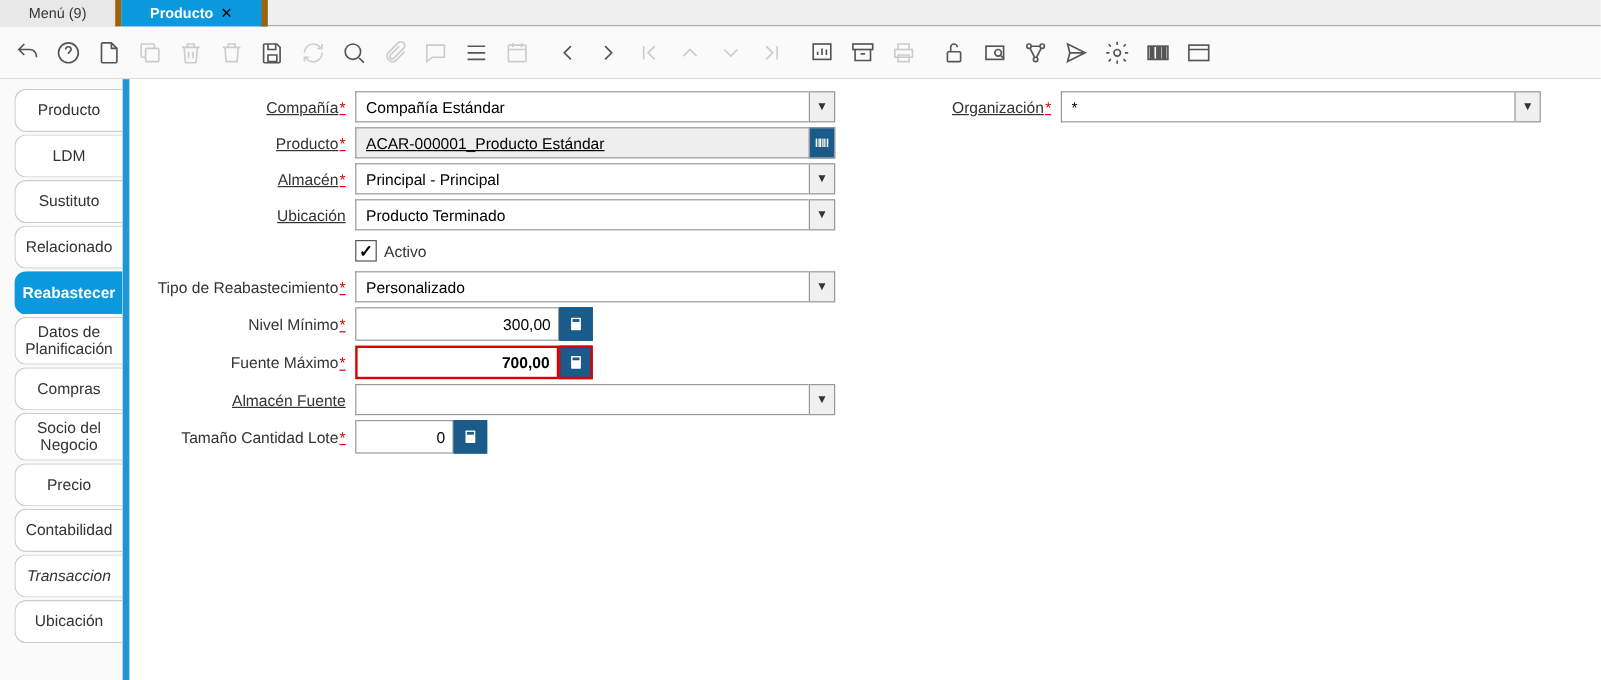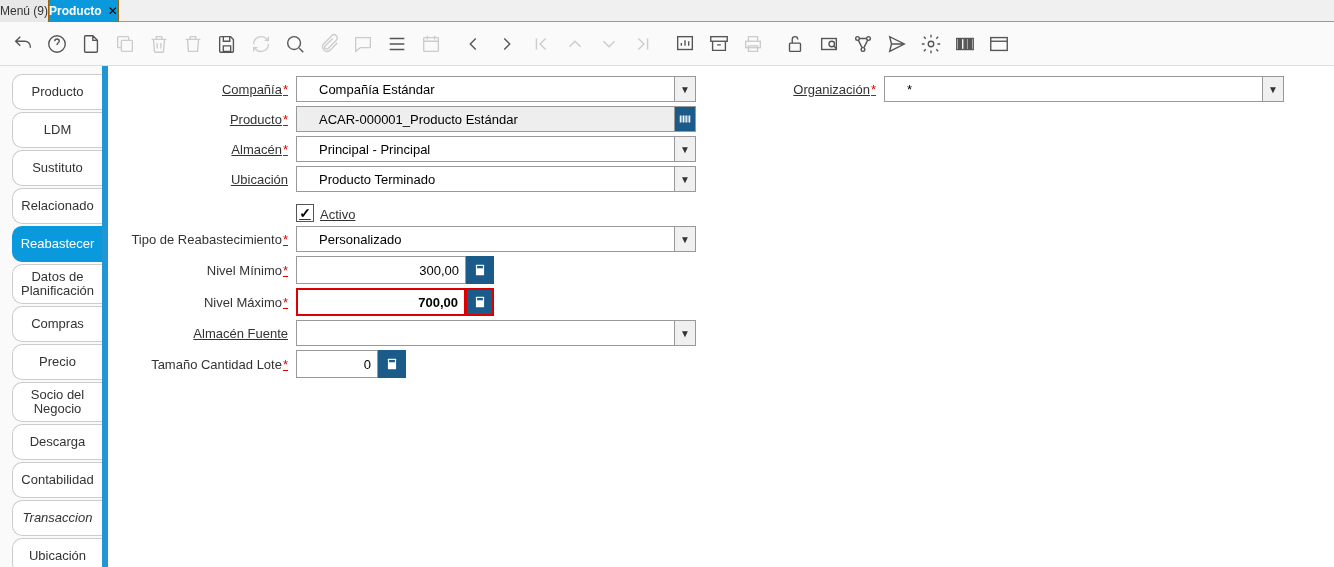--- a/index.html
+++ b/index.html
@@ -1,54 +1,54 @@
 <!DOCTYPE html>
 <html><head>
 <meta charset="utf-8">
 <style>
   * { box-sizing: border-box; margin: 0; padding: 0; }
   body { font-family: Arial, Helvetica, sans-serif; font-size: 13px; color: #333; background: #fff; width: 1334px; height: 567px; overflow: hidden; position: relative; }
   .tabbar { height: 22px; background: #f0f0f0; border-bottom: 1px solid #999; display: flex; }
-  .window-tab { height: 22px; padding: 0 0; display: flex; align-items: center; font-size: 12px; border-right: 1px solid #a16207; cursor: pointer; }
+  .window-tab { height: 22px; padding: 0 24px; display: flex; align-items: center; font-size: 12px; border-right: 5px solid #a16207; cursor: pointer; }
   .window-tab.inactive { background: #e8e8e8; color: #333; }
   .window-tab.active { background: #0a99dd; color: #fff; font-weight: bold; }
   .window-tab .close { margin-left: 6px; font-weight: normal; color: #000; }
   .toolbar { height: 44px; background: #fafafa; border-bottom: 1px solid #ddd; display: flex; align-items: center; padding: 0 8px; gap: 4px; }
   .tbtn { width: 30px; height: 30px; display: flex; align-items: center; justify-content: center; border-radius: 2px; color: #555; }
   .tbtn svg { width: 22px; height: 22px; stroke: #555; fill: none; stroke-width: 1.5; }
   .tbtn.disabled svg { stroke: #ccc; }
   .tspacer { width: 4px; }
   .content { display: flex; height: calc(567px - 22px - 44px); }
   .sidetabs { width: 102px; background: #fafafa; position: relative; overflow-y: auto; overflow-x: hidden; padding-top: 8px; }
   .sidetab { height: 36px; margin: 0 0 2px 12px; border: 1px solid #ccc; border-right: none; border-top-left-radius: 10px; border-bottom-left-radius: 10px; display: flex; align-items: center; justify-content: center; font-size: 13px; color: #333; background: #fff; text-align: center; line-height: 1.1; padding: 2px 2px; overflow: hidden; }
   .sidetab.tall { height: 40px; }
-  .sidetab.active { background: #0a99dd; color: #fff; font-weight: normal; border-color: #0a99dd; }
+  .sidetab.active { background: #0a99dd; color: #fff; font-weight: bold; border-color: #0a99dd; }
   .sidetab.italic { font-style: italic; }
   .splitter { width: 6px; background: #2196d4; cursor: ew-resize; }
   .formarea { flex: 1; background: #fff; padding: 10px 12px; overflow: auto; }
   .form-grid { display: grid; grid-template-columns: 170px 400px 40px 130px 400px; column-gap: 6px; row-gap: 4px; align-items: center; }
   .flabel { text-align: right; font-size: 13px; padding-right: 2px; }
   .flabel span { text-decoration: underline; }
   .flabel .plain { text-decoration: none; }
   .req { color: #d00; margin-left: 1px; text-decoration: none; }
   .combo { display: flex; height: 26px; }
-  .combo input { flex: 1; border: 1px solid #999; border-right: none; padding: 0 22px; font-size: 13px; }
-  .combo input[readonly] { background: #eee; }
+  .combo input { flex: 1; border: 1px solid #999; border-right: none; padding: 0 8px; font-size: 13px; }
+  .combo input[readonly] { background: #eee; text-decoration: underline; }
   .combo .cbtn { width: 22px; border: 1px solid #999; background: #f0f0f0; display: flex; align-items: center; justify-content: center; font-size: 10px; }
   .combo .cbtn.primary { background: #1a5b8a; color: #fff; }
   .combo .cbtn svg { width: 14px; height: 14px; fill: #fff; }
   .numfield { display: flex; height: 28px; width: 200px; justify-self: start; }
   .numfield input { width: 170px; border: 1px solid #999; text-align: right; padding: 4px 6px; font-size: 13px; }
   .numfield .nbtn { width: 28px; background: #1a5b8a; border: 1px solid #1a5b8a; display: flex; align-items: center; justify-content: center; }
   .numfield .nbtn svg { width: 14px; height: 14px; fill: #fff; }
   .numfield.highlight input { border: 2px solid #d00; font-weight: bold; }
   .numfield.highlight .nbtn { border: 2px solid #d00; border-left: 1px solid #d00; }
   .numfield.small { width: 110px; }
   .numfield.small input { width: 82px; }
-  .chkwrap { display: flex; align-items: flex-end; gap: 6px; height: 26px; text-decoration: underline; }
+  .chkwrap { display: flex; align-items: center; gap: 6px; height: 26px; }
   .chkbox { width: 18px; height: 18px; border: 1px solid #555; display: flex; align-items: center; justify-content: center; background: #fff; }
   .chkbox.checked::after { content: "✓"; font-weight: bold; font-size: 14px; color: #000; }
 </style>
 </head>
 <body>
 
 <div class="tabbar">
   <div class="window-tab inactive">
     <span>Menú (9)</span>
   </div>
@@ -249,28 +249,25 @@
       </div>
     <div class="sidetab active">
         <span>Reabastecer</span>
       </div>
     <div class="sidetab tall">
         <span>Datos de Planificación</span>
       </div>
     <div class="sidetab">
         <span>Compras</span>
       </div>
-    <div class="sidetab">
-        <span>Precio</span>
-      </div>
     <div class="sidetab tall">
         <span>Socio del Negocio</span>
       </div>
     <div class="sidetab">
-        <span>Descarga</span>
+        <span>Precio</span>
       </div>
     <div class="sidetab">
         <span>Contabilidad</span>
       </div>
     <div class="sidetab italic">
         <span>Transaccion</span>
       </div>
     <div class="sidetab">
         <span>Ubicación</span>
       </div>
@@ -353,21 +350,21 @@
             <svg viewBox="0 0 24 24">
               <rect x="5" y="3" width="14" height="18" rx="1"></rect>
               <rect x="7" y="5" width="10" height="4" fill="#1a5b8a"></rect>
             </svg>
           </div>
       </div>
       <div></div>
         <div></div>
         <div></div>
 
-      <div class="flabel"><span class="plain">Nivel Máximo</span><span class="req">*</span></div>
+      <div class="flabel"><span class="plain">Fuente Máximo</span><span class="req">*</span></div>
       <div class="numfield highlight">
         <input value="700,00" style="">
         <div class="nbtn">
             <svg viewBox="0 0 24 24">
               <rect x="5" y="3" width="14" height="18" rx="1"></rect>
               <rect x="7" y="5" width="10" height="4" fill="#1a5b8a"></rect>
             </svg>
           </div>
       </div>
       <div></div>

